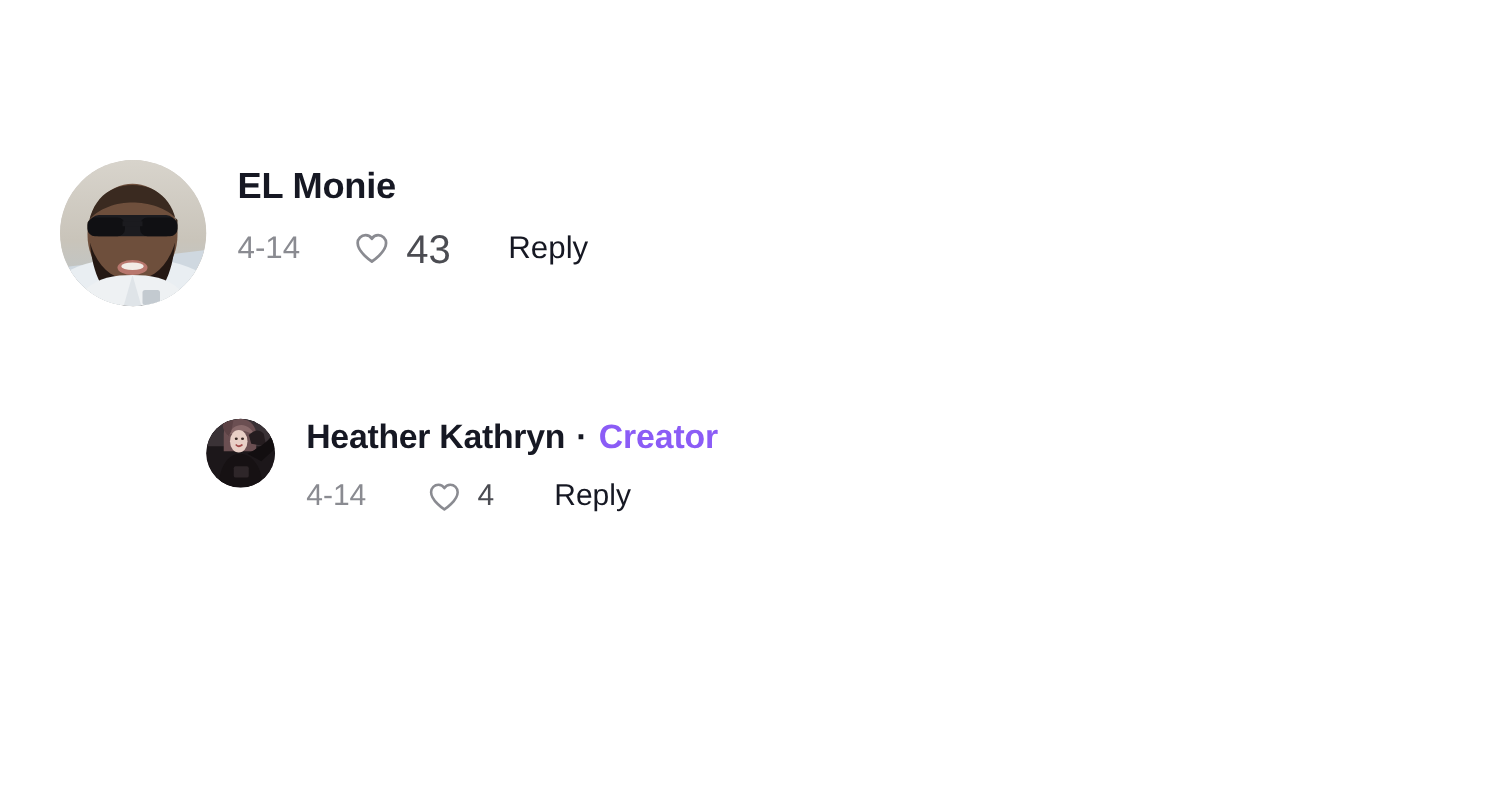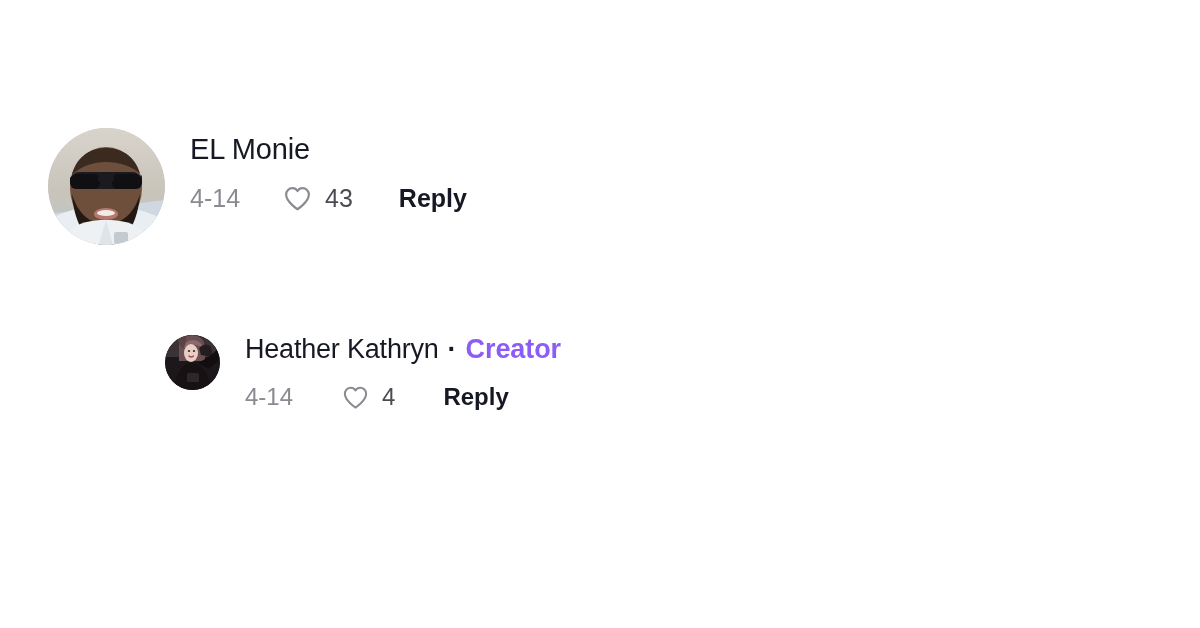--- a/index.html
+++ b/index.html
@@ -49,21 +49,21 @@
     padding-top: 6px;
   }
 
   .author-row {
     display: flex;
     align-items: baseline;
     white-space: nowrap;
   }
   .author-name {
     font-size: 29px;
-    font-weight: normal;
+    font-weight: bold;
     color: #161823;
     letter-spacing: -0.2px;
     line-height: 1.1;
   }
   .dot-sep {
     font-size: 27px;
     color: #161823;
     font-weight: bold;
     margin: 0 9px;
     line-height: 1.1;
@@ -103,28 +103,28 @@
     display: flex;
     align-items: center;
     margin-left: 42px;
   }
   .heart-icon {
     width: 31px;
     height: 31px;
     display: block;
   }
   .like-count {
-    font-size: 25px;
+    font-size: 32px;
     color: #4b4c52;
     margin-left: 12px;
     line-height: 1;
   }
   .reply-link {
     font-size: 25px;
-    font-weight: bold;
+    font-weight: normal;
     color: #161823;
     margin-left: 46px;
     line-height: 1;
   }
 
   
   .reply {
     position: absolute;
     left: 165px;
     top: 335px;

